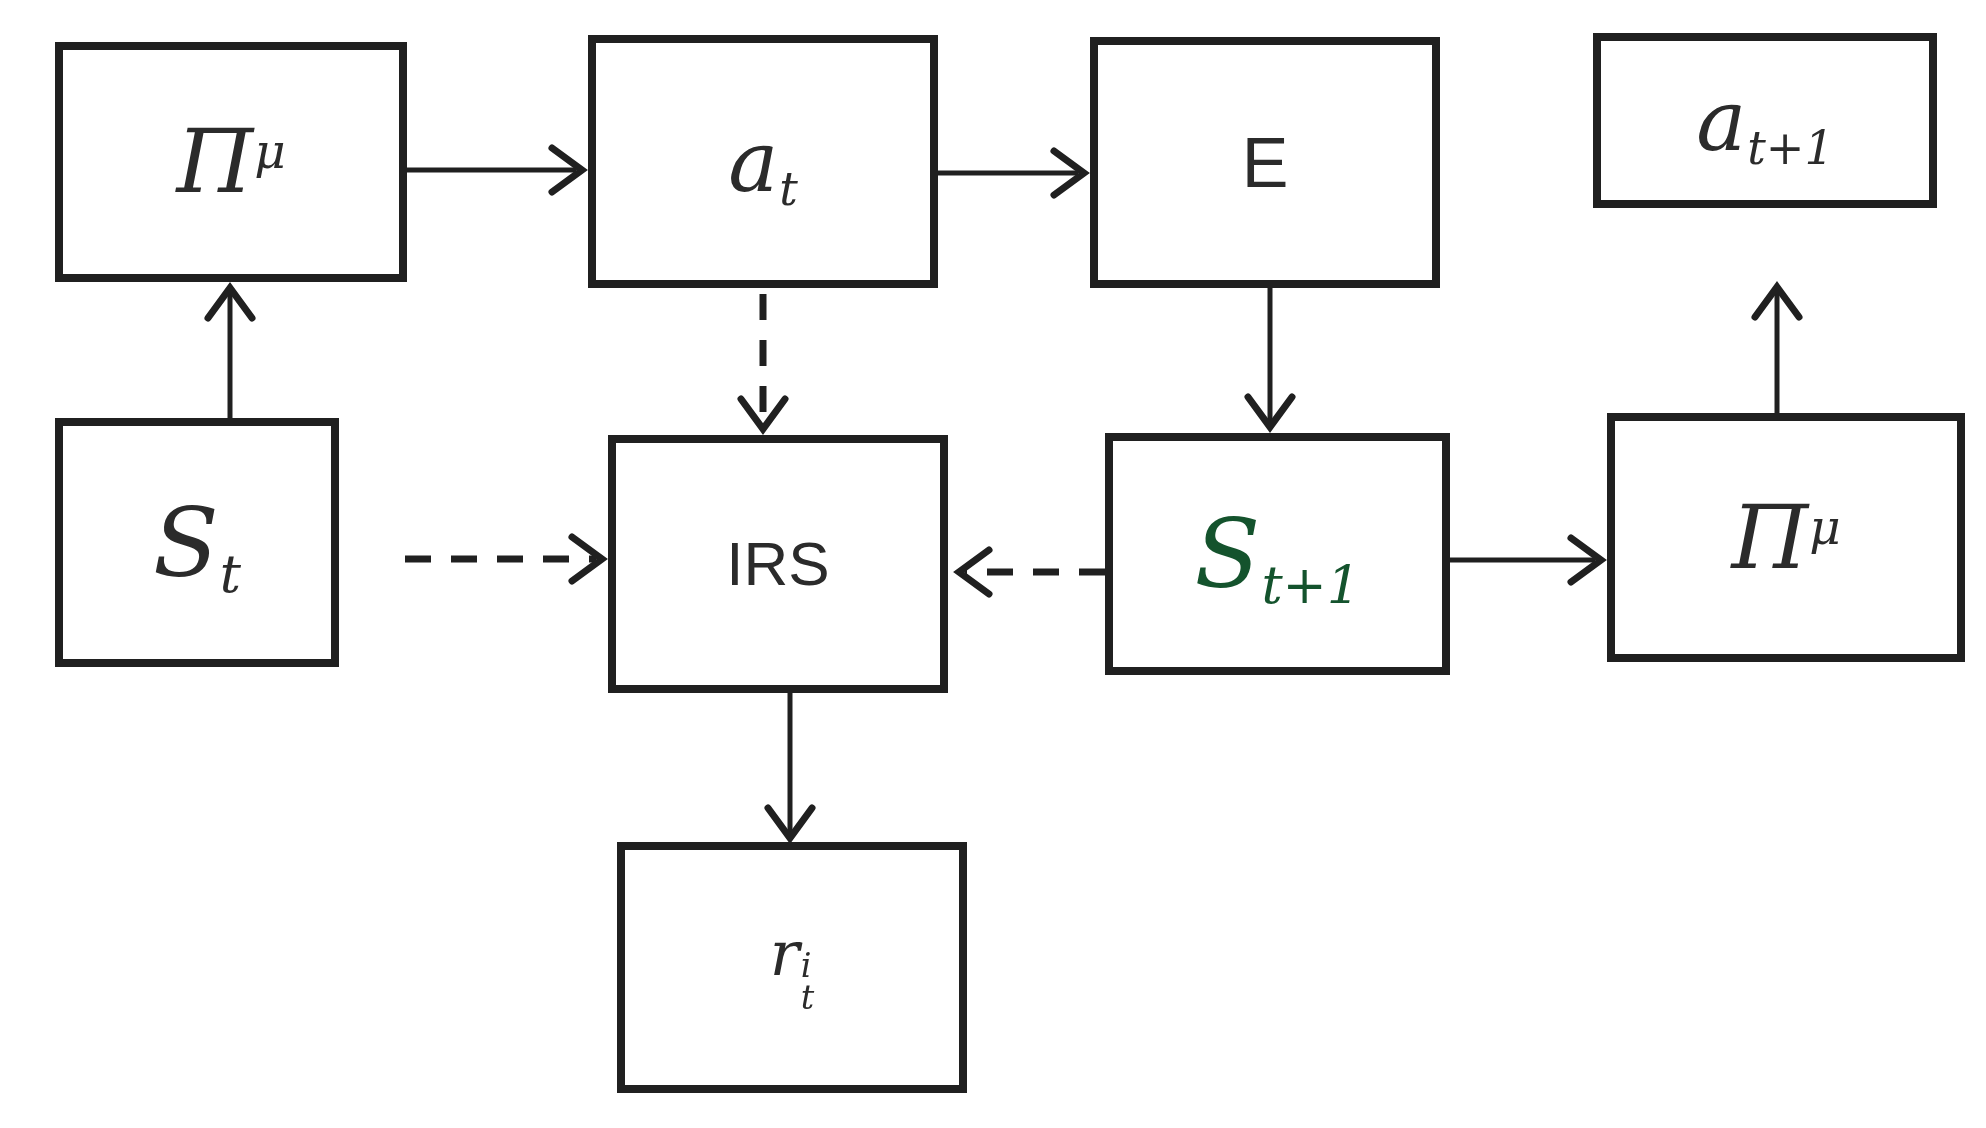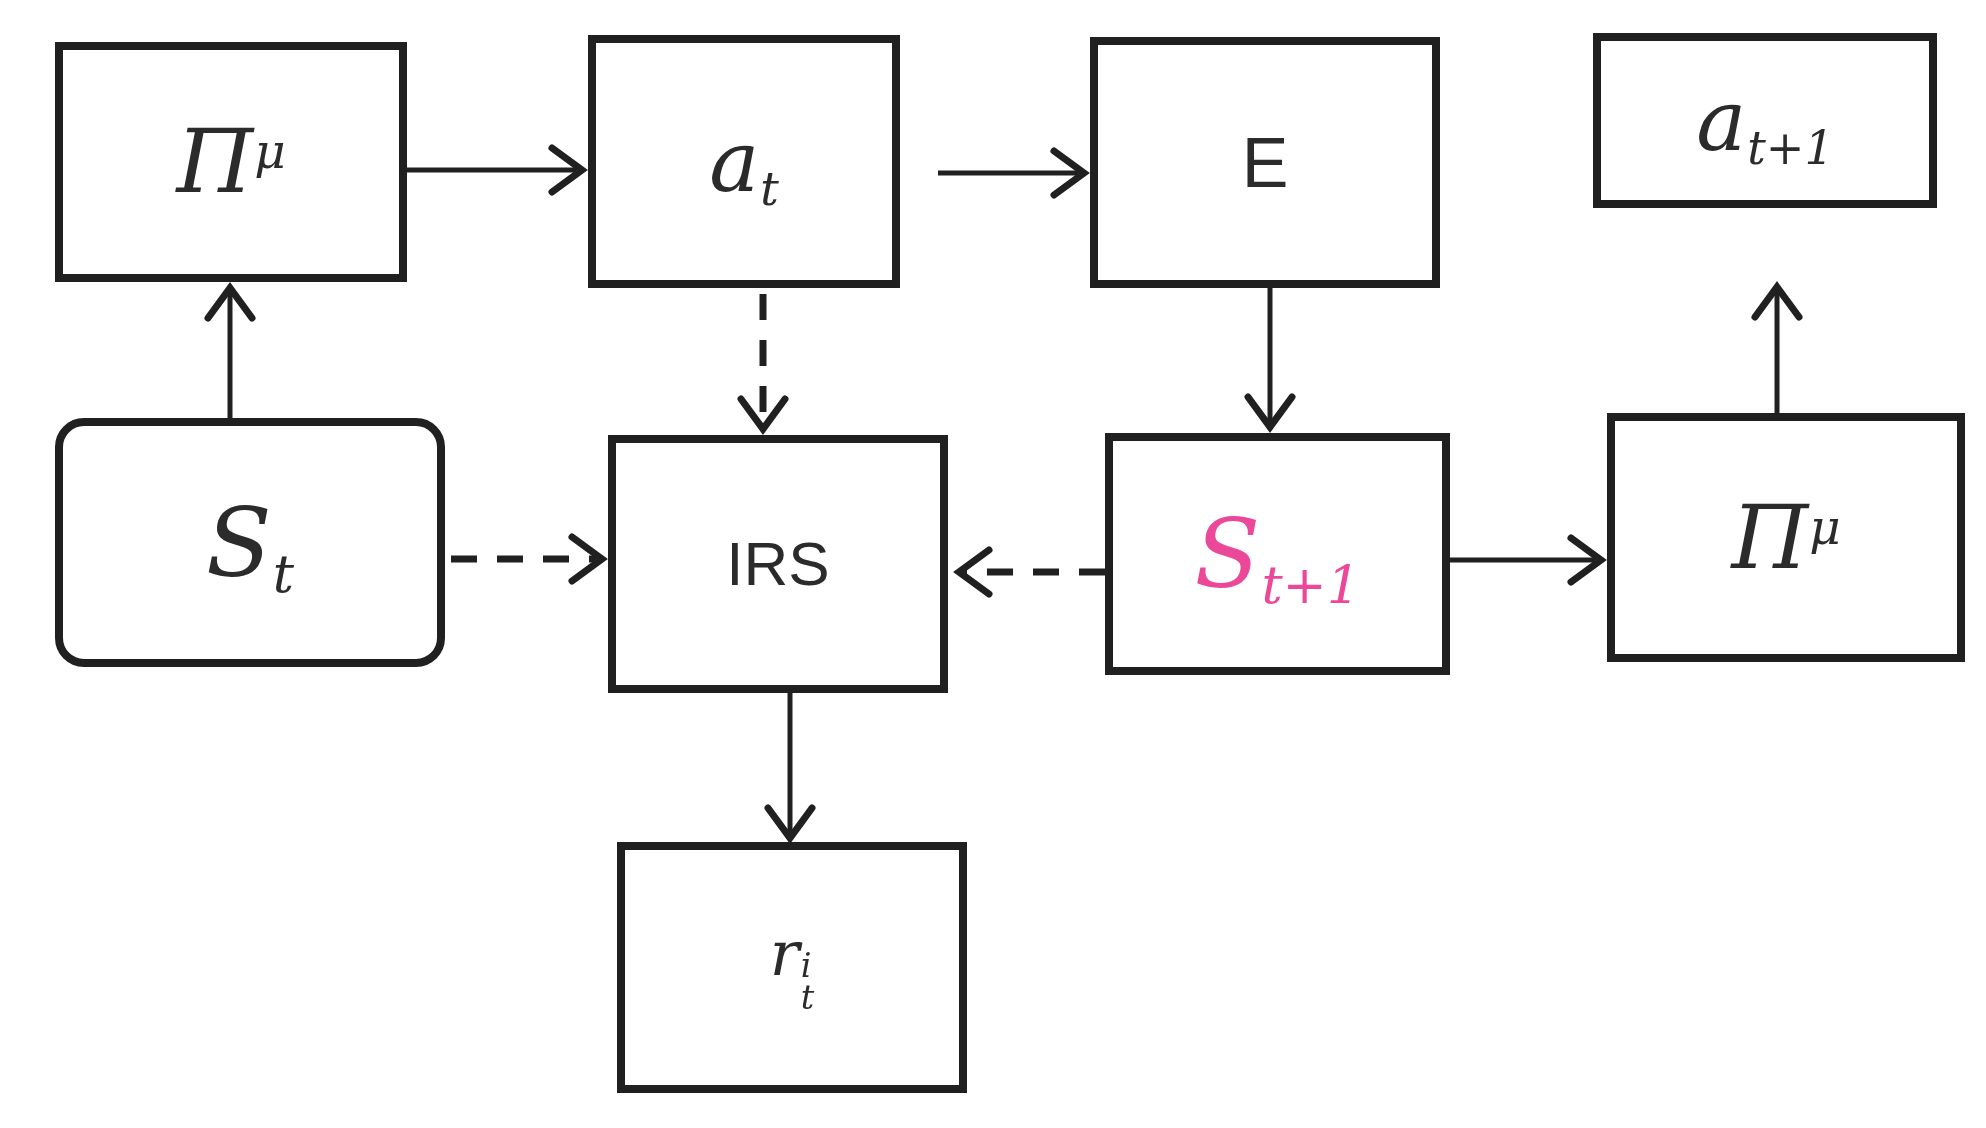--- a/index.html
+++ b/index.html
@@ -98,37 +98,37 @@
         <polyline points="1779,317 1757,287 1735,317" fill="none" stroke="#202020" stroke-width="7" stroke-linecap="round" stroke-linejoin="miter"></polyline>
       </g>
       <g>
         <line x1="770" y1="693" x2="770" y2="832" stroke="#202020" stroke-width="5"></line>
         <polyline points="748,808 770,838 792,808" fill="none" stroke="#202020" stroke-width="7" stroke-linecap="round" stroke-linejoin="miter"></polyline>
       </g>
     </svg>
 <div class="node" style="left: 35px; top: 42px; width: 352px; height: 240px;">
       <span class="label math" style="font-size: 88px; color: rgb(43, 43, 43);"><span class="main">Π</span><span class="sup">μ</span></span>
     </div>
-    <div class="node" style="left: 568px; top: 35px; width: 312px; height: 253px; text-align: right;">
+    <div class="node" style="left: 568px; top: 35px; width: 350px; height: 253px; text-align: right;">
       <span class="label math" style="font-size: 84px; color: rgb(43, 43, 43);"><span class="main">a</span><span class="sub">t</span></span>
     </div>
     <div class="node" style="left: 1070px; top: 37px; width: 350px; height: 251px;">
       <span class="label plain" style="font-size: 70px; color: rgb(43, 43, 43);"><span class="main">E</span></span>
     </div>
     <div class="node" style="left: 1573px; top: 33px; width: 344px; height: 175px;">
       <span class="label math" style="font-size: 84px; color: rgb(43, 43, 43);"><span class="main">a</span><span class="sub">t+1</span></span>
     </div>
-    <div class="node" style="left: 35px; top: 418px; width: 390px; height: 249px; border-radius: 29px;">
+    <div class="node" style="left: 35px; top: 418px; width: 284px; height: 249px;">
       <span class="label math" style="font-size: 96px; color: rgb(43, 43, 43);"><span class="main">S</span><span class="sub">t</span></span>
     </div>
     <div class="node" style="left: 588px; top: 435px; width: 340px; height: 258px;">
       <span class="label plain" style="font-size: 62px; color: rgb(43, 43, 43);"><span class="main">IRS</span></span>
     </div>
     <div class="node" style="left: 1085px; top: 433px; width: 345px; height: 242px;">
-      <span class="label math" style="font-size: 96px; color: #ec4899;"><span class="main">S</span><span class="sub">t+1</span></span>
+      <span class="label math" style="font-size: 96px; color: #14532d;"><span class="main">S</span><span class="sub">t+1</span></span>
     </div>
     <div class="node" style="left: 1587px; top: 413px; width: 358px; height: 249px;">
       <span class="label math" style="font-size: 88px; color: rgb(43, 43, 43);"><span class="main">Π</span><span class="sup">μ</span></span>
     </div>
     <div class="node" style="left: 597px; top: 842px; width: 350px; height: 251px;">
       <span class="label math" style="font-size: 62px; color: rgb(43, 43, 43);"><span class="main">r</span><span class="stack">
           <span class="s-sup">i</span>
           <span class="s-sub">t</span>
         </span></span>
     </div>

